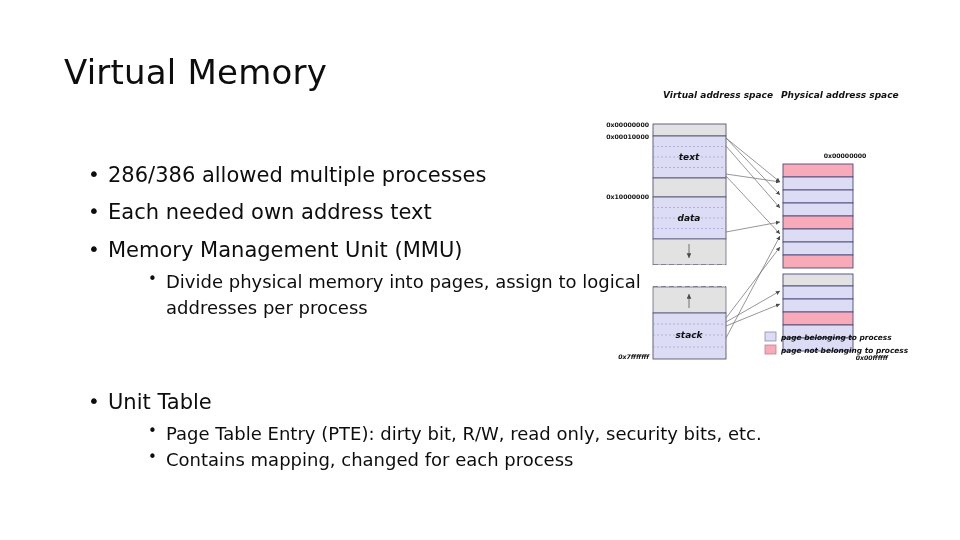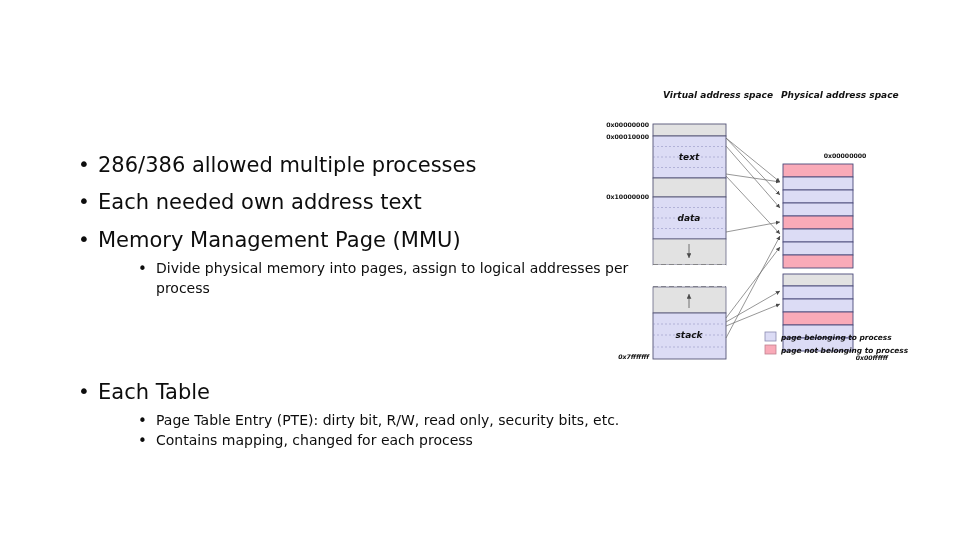--- a/index.html
+++ b/index.html
@@ -43,21 +43,21 @@
   }
   .body-block-2 {
     position: absolute;
     left: 70px;
     top: 370px;
     width: 790px;
   }
 
   ul.lvl1 {
     list-style: none;
-    margin: 4px;
+    margin: 14px;
     padding: 0;
   }
   ul.lvl1 > li.l1 {
     position: relative;
     padding-left: 24px;
     font-size: 21px;
     line-height: 1.78;
     color: #0d0d0d;
   }
   ul.lvl1 > li.l1 > .btext {
@@ -73,21 +73,21 @@
   }
 
   ul.lvl2 {
     list-style: none;
     margin: 0 0 0 0;
     padding: 0 0 0 40px;
   }
   ul.lvl2 > li.l2 {
     position: relative;
     padding-left: 18px;
-    font-size: 14px;
+    font-size: 18px;
     line-height: 1.42;
     color: #0d0d0d;
   }
   ul.lvl2 > li.l2::before {
     content: "\2022";
     position: absolute;
     left: 0px;
     top: 0;
     font-size: 15px;
     line-height: 1.42;
@@ -101,44 +101,45 @@
     width: 355px;
     height: 300px;
   }
   .diagram svg { display: block; }
 </style>
 </head>
 <body>
 
 <div class="slide">
 
+  <div class="slide-title">Virtual Memory</div>
 
   <div class="body-block">
     <ul class="lvl1">
       <li class="l1">
         <span class="btext">286/386 allowed multiple processes</span>
       </li>
       <li class="l1">
         <span class="btext">Each needed own address text</span>
       </li>
       <li class="l1">
-        <span class="btext">Memory Management Page (MMU)</span>
+        <span class="btext">Memory Management Unit (MMU)</span>
         <ul class="lvl2">
           <li class="l2">
             <span>Divide physical memory into pages, assign to logical addresses per process</span>
           </li>
         </ul>
       </li>
     </ul>
   </div>
 
   <div class="body-block-2">
     <ul class="lvl1">
       <li class="l1">
-        <span class="btext">Each Table</span>
+        <span class="btext">Unit Table</span>
         <ul class="lvl2">
           <li class="l2">
             <span>Page Table Entry (PTE): dirty bit, R/W, read only, security bits, etc.</span>
           </li>
           <li class="l2">
             <span>Contains mapping, changed for each process</span>
           </li>
         </ul>
       </li>
     </ul>

